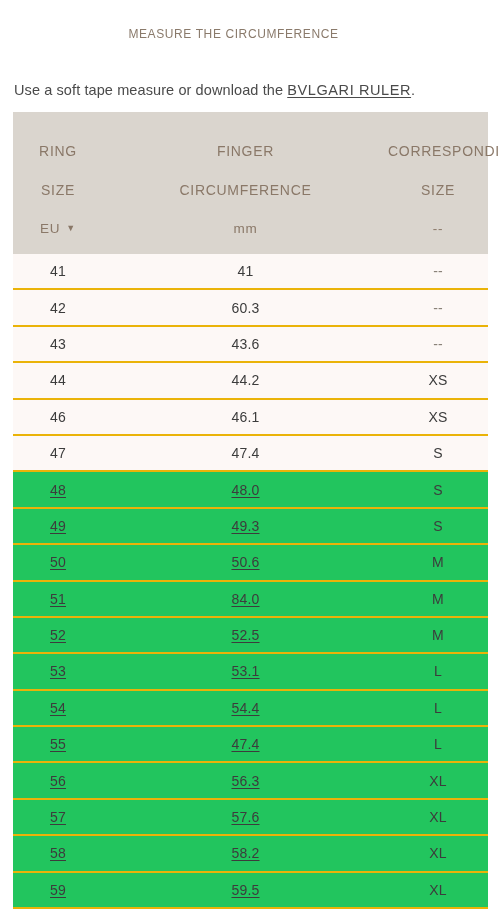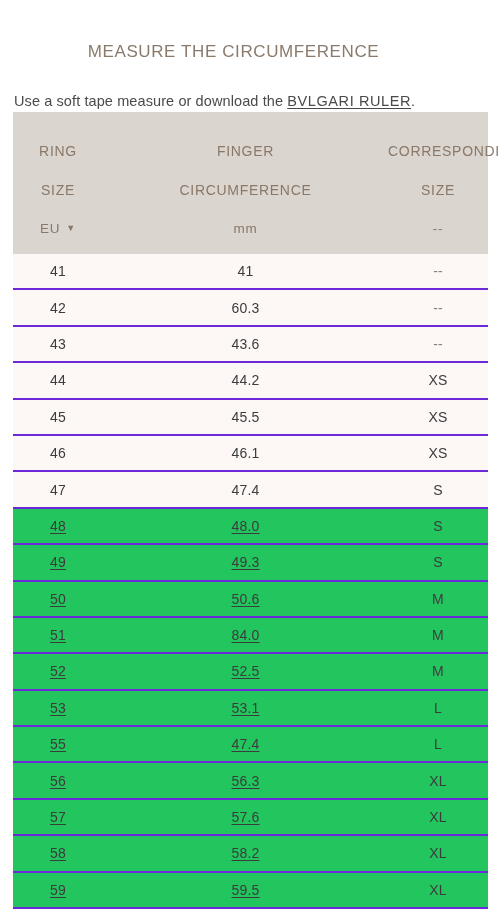--- a/index.html
+++ b/index.html
@@ -21,37 +21,37 @@
     width: 501px;
     height: 919px;
     position: relative;
     background: #ffffff;
     overflow: hidden;
   }
 
   
   .page-title {
     position: absolute;
-    top: 30px;
+    top: 15px;
     left: 0;
     width: 467px;
     text-align: center;
-    font-size: 17px;
+    font-size: 12px;
     letter-spacing: 0.6px;
     color: #8a7a6b;
     font-weight: 400;
     text-transform: uppercase;
     line-height: 22px;
     white-space: nowrap;
   }
 
   
   .intro {
     position: absolute;
-    top: 76px;
+    top: 65px;
     left: 14px;
     width: 474px;
     font-size: 14.5px;
     line-height: 20px;
     color: #4a4a4a;
     letter-spacing: 0.1px;
   }
   .intro .ruler-link {
     color: #4a4a4a;
     text-decoration: underline;
@@ -113,21 +113,21 @@
   
   .size-table tbody tr {
     height: 34.4px;
   }
   .size-table tbody td {
     text-align: center;
     font-size: 14px;
     color: #3c3c3c;
     letter-spacing: 0.2px;
     padding: 0;
-    border-bottom: 2px solid #6d28d9;
+    border-bottom: 2px solid #eab308;
     vertical-align: middle;
     height: 34.4px;
   }
   .size-table tbody tr.tone-light td { background: #fdf8f6; }
   .size-table tbody tr.tone-beige td { background: #22c55e; }
 
   .cell-link {
     text-decoration: underline;
     text-underline-offset: 2px;
     text-decoration-thickness: 1px;
@@ -190,25 +190,20 @@
           <td><span class="cell-plain">43</span></td>
           <td><span class="cell-plain">43.6</span></td>
           <td><span class="cell-dash">--</span></td>
         </tr>
         <tr class="tone-light">
           <td><span class="cell-plain">44</span></td>
           <td><span class="cell-plain">44.2</span></td>
           <td><span class="cell-plain">XS</span></td>
         </tr>
         <tr class="tone-light">
-          <td><span class="cell-plain">45</span></td>
-          <td><span class="cell-plain">45.5</span></td>
-          <td><span class="cell-plain">XS</span></td>
-        </tr>
-        <tr class="tone-light">
           <td><span class="cell-plain">46</span></td>
           <td><span class="cell-plain">46.1</span></td>
           <td><span class="cell-plain">XS</span></td>
         </tr>
         <tr class="tone-light">
           <td><span class="cell-plain">47</span></td>
           <td><span class="cell-plain">47.4</span></td>
           <td><span class="cell-plain">S</span></td>
         </tr>
         <tr class="tone-beige">
@@ -235,20 +230,25 @@
           <td><span class="cell-link">52</span></td>
           <td><span class="cell-link">52.5</span></td>
           <td><span class="cell-plain">M</span></td>
         </tr>
         <tr class="tone-beige">
           <td><span class="cell-link">53</span></td>
           <td><span class="cell-link">53.1</span></td>
           <td><span class="cell-plain">L</span></td>
         </tr>
         <tr class="tone-beige">
+          <td><span class="cell-link">54</span></td>
+          <td><span class="cell-link">54.4</span></td>
+          <td><span class="cell-plain">L</span></td>
+        </tr>
+        <tr class="tone-beige">
           <td><span class="cell-link">55</span></td>
           <td><span class="cell-link">47.4</span></td>
           <td><span class="cell-plain">L</span></td>
         </tr>
         <tr class="tone-beige">
           <td><span class="cell-link">56</span></td>
           <td><span class="cell-link">56.3</span></td>
           <td><span class="cell-plain">XL</span></td>
         </tr>
         <tr class="tone-beige">

